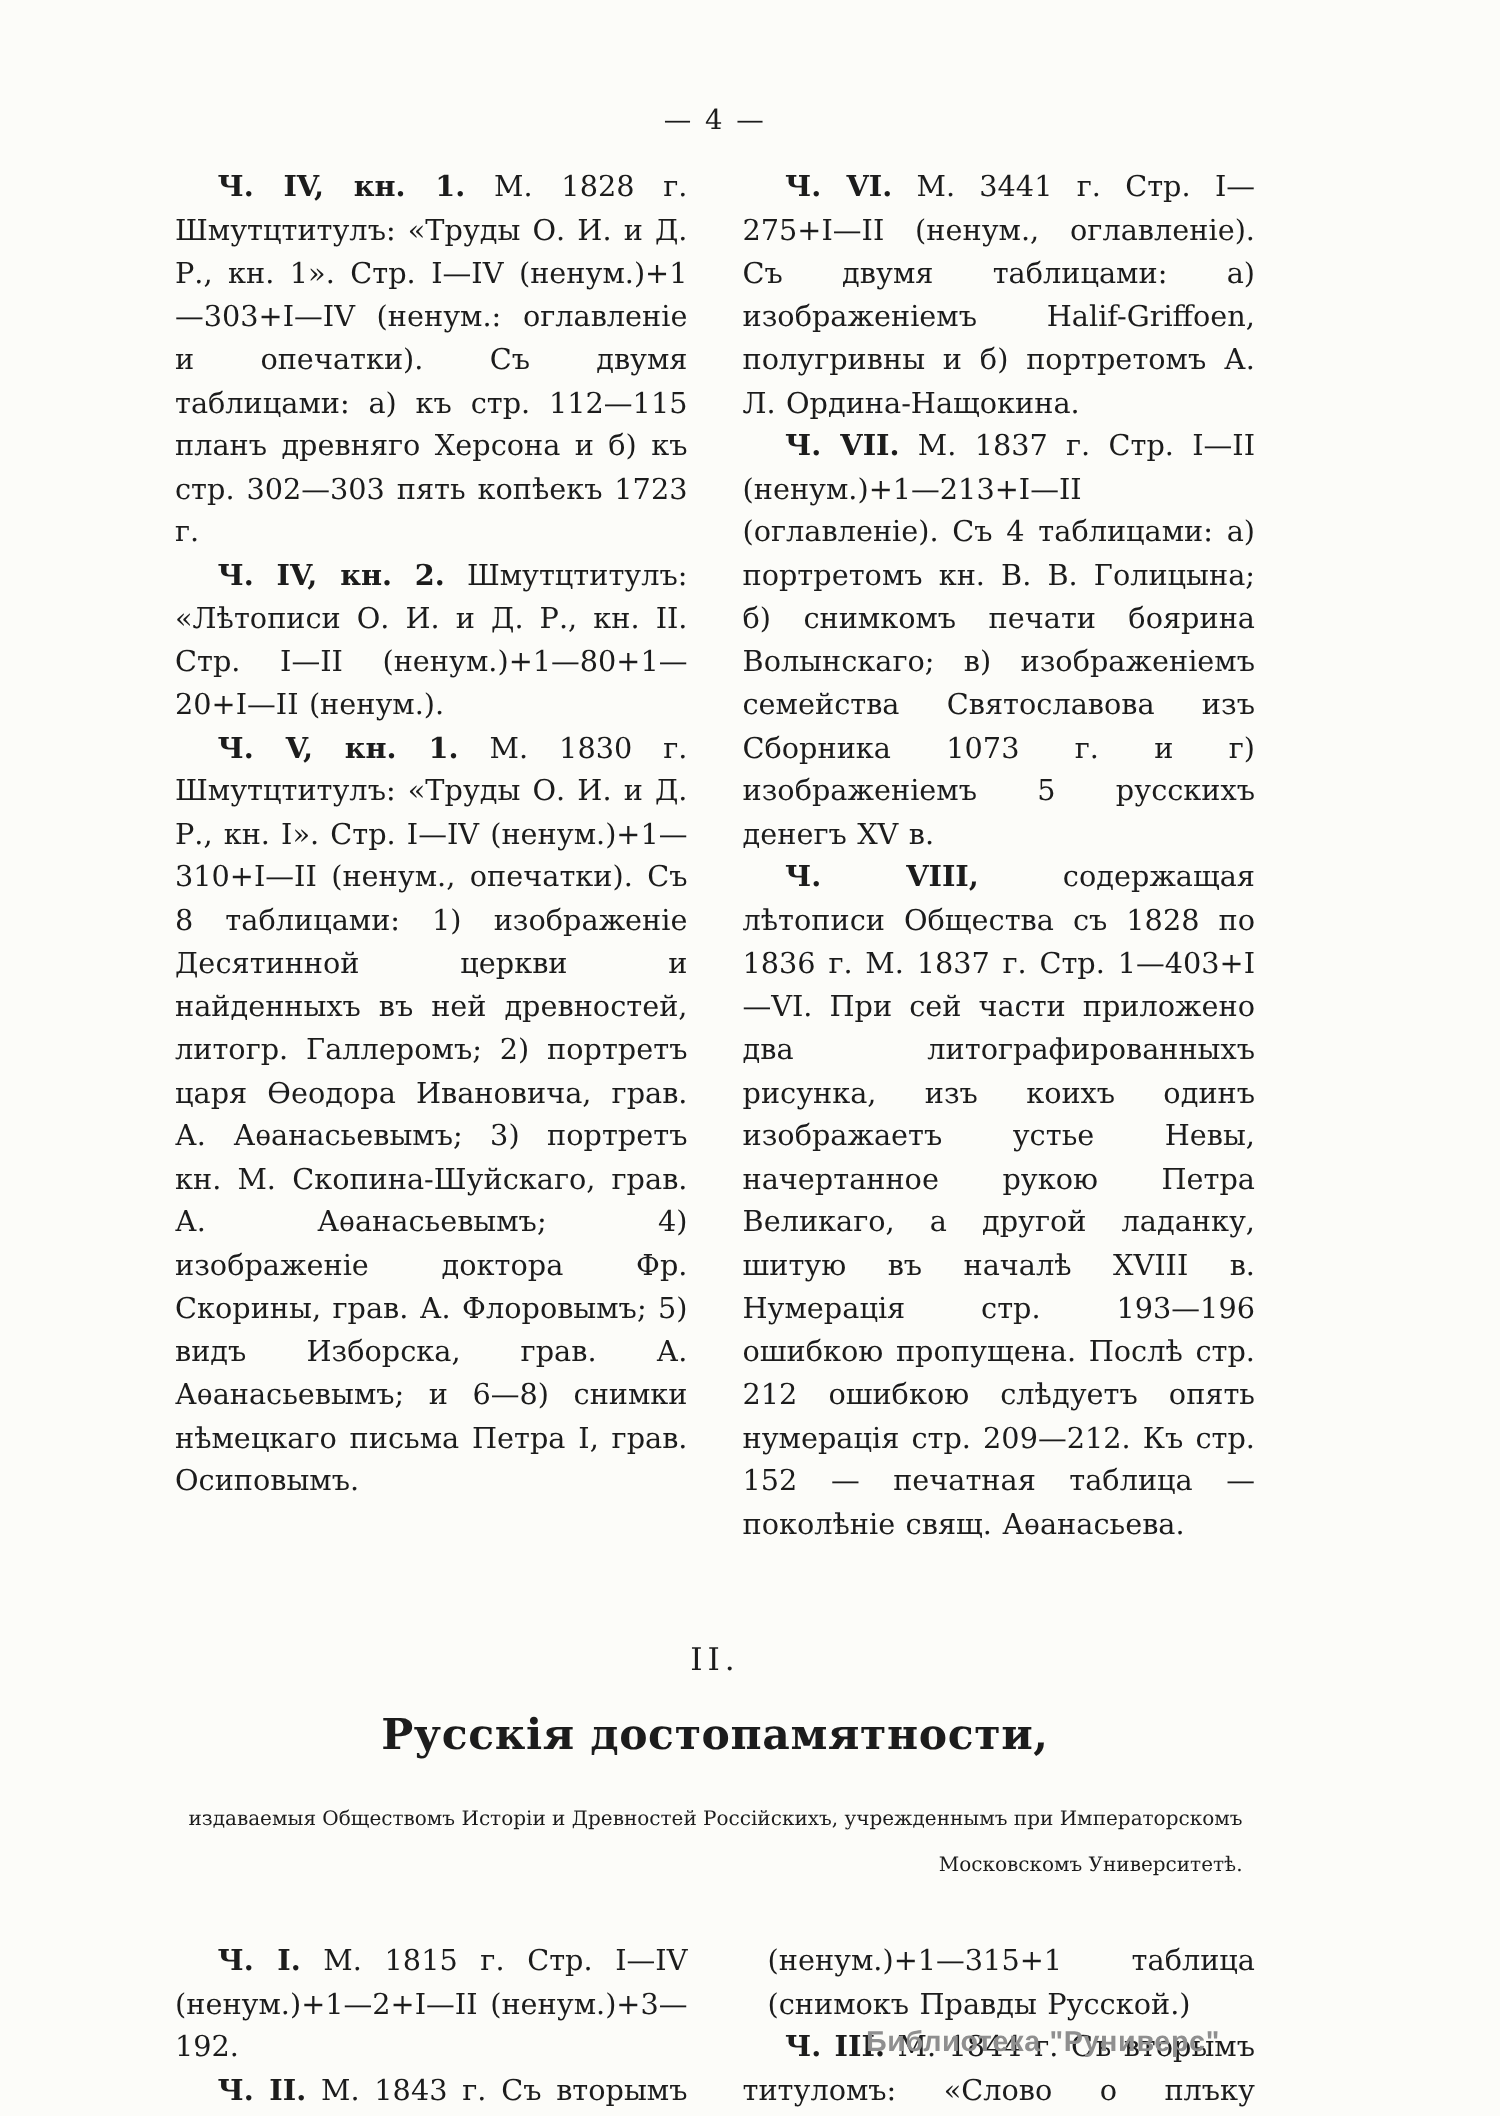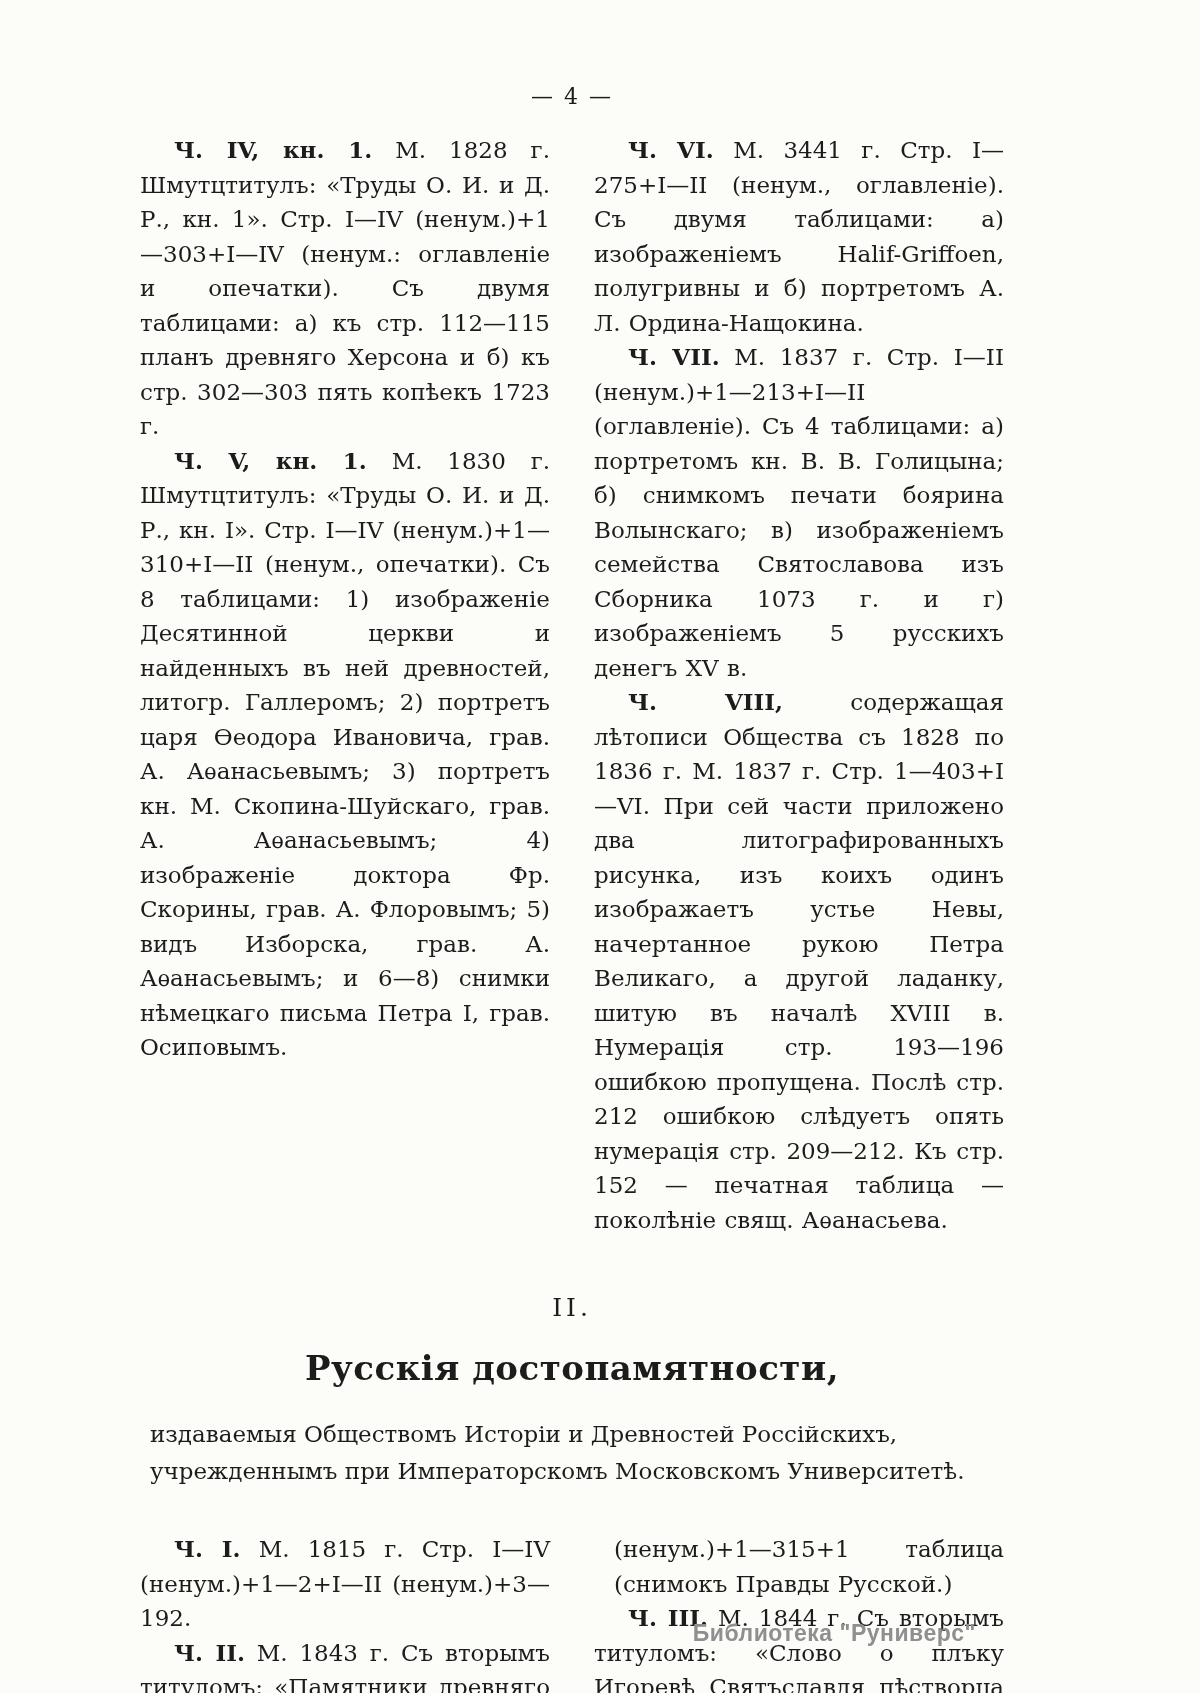--- a/index.html
+++ b/index.html
@@ -42,38 +42,38 @@
     word-spacing: 1px;
   }
   p.entry.no-indent {
     text-indent: 0;
     margin-left: 20px;
   }
   .lead {
     font-weight: bold;
   }
   .section-break {
-    margin-top: 56px;
+    margin-top: 76px;
     text-align: center;
   }
   .numeral {
     font-size: 25px;
     letter-spacing: 4px;
   }
   .sec-title {
     font-size: 34px;
     font-weight: bold;
     margin-top: 26px;
     letter-spacing: 0.5px;
   }
   .sec-subtitle {
-    font-size: 23px;
+    font-size: 16px;
     line-height: 37px;
     margin-top: 28px;
-    text-align: left;
+    text-align: right;
     padding: 0 10px;
   }
   .columns.second {
     margin-top: 42px;
   }
   .watermark {
     position: absolute;
     right: 224px;
     bottom: 46px;
     font-family: "Liberation Sans", sans-serif;
@@ -86,20 +86,21 @@
 </head>
 <body>
 
 <div class="page">
 
   <div class="page-number">— 4 —</div>
 
   <div class="columns">
     <div class="col">
       <p class="entry"><span class="lead">Ч. IV, кн. 1.</span> <span>М. 1828 г. Шмутцтитулъ: «Труды О. И. и Д. Р., кн. 1». Стр. I—IV (ненум.)+1—303+I—IV (ненум.: оглавленіе и опечатки). Съ двумя таблицами: а) къ стр. 112—115 планъ древняго Херсона и б) къ стр. 302—303 пять копѣекъ 1723 г.</span></p>
+      <p class="entry"><span class="lead">Ч. IV, кн. 2.</span> <span>Шмутцтитулъ: «Лѣтописи О. И. и Д. Р., кн. II. Стр. I—II (ненум.)+1—80+1—20+I—II (ненум.).</span></p>
       <p class="entry"><span class="lead">Ч. V, кн. 1.</span> <span>М. 1830 г. Шмутцтитулъ: «Труды О. И. и Д. Р., кн. I». Стр. I—IV (ненум.)+1—310+I—II (ненум., опечатки). Съ 8 таблицами: 1) изображеніе Десятинной церкви и найденныхъ въ ней древностей, литогр. Галлеромъ; 2) портретъ царя Ѳеодора Ивановича, грав. А. Аѳанасьевымъ; 3) портретъ кн. М. Скопина-Шуйскаго, грав. А. Аѳанасьевымъ; 4) изображеніе доктора Фр. Скорины, грав. А. Флоровымъ; 5) видъ Изборска, грав. А. Аѳанасьевымъ; и 6—8) снимки нѣмецкаго письма Петра I, грав. Осиповымъ.</span></p>
     </div>
     <div class="col">
       <p class="entry"><span class="lead">Ч. VI.</span> <span>М. 3441 г. Стр. I—275+I—II (ненум., оглавленіе). Съ двумя таблицами: а) изображеніемъ Halif-Griffoen, полугривны и б) портретомъ А. Л. Ордина-Нащокина.</span></p>
       <p class="entry"><span class="lead">Ч. VII.</span> <span>М. 1837 г. Стр. I—II (ненум.)+1—213+I—II (оглавленіе). Съ 4 таблицами: а) портретомъ кн. В. В. Голицына; б) снимкомъ печати боярина Волынскаго; в) изображеніемъ семейства Святославова изъ Сборника 1073 г. и г) изображеніемъ 5 русскихъ денегъ XV в.</span></p>
       <p class="entry"><span class="lead">Ч. VIII,</span> <span>содержащая лѣтописи Общества съ 1828 по 1836 г. М. 1837 г. Стр. 1—403+I—VI. При сей части приложено два литографированныхъ рисунка, изъ коихъ одинъ изображаетъ устье Невы, начертанное рукою Петра Великаго, а другой ладанку, шитую въ началѣ XVIII в. Нумерація стр. 193—196 ошибкою пропущена. Послѣ стр. 212 ошибкою слѣдуетъ опять нумерація стр. 209—212. Къ стр. 152 — печатная таблица — поколѣніе свящ. Аѳанасьева.</span></p>
     </div>
   </div>
 
   <div class="section-break">

